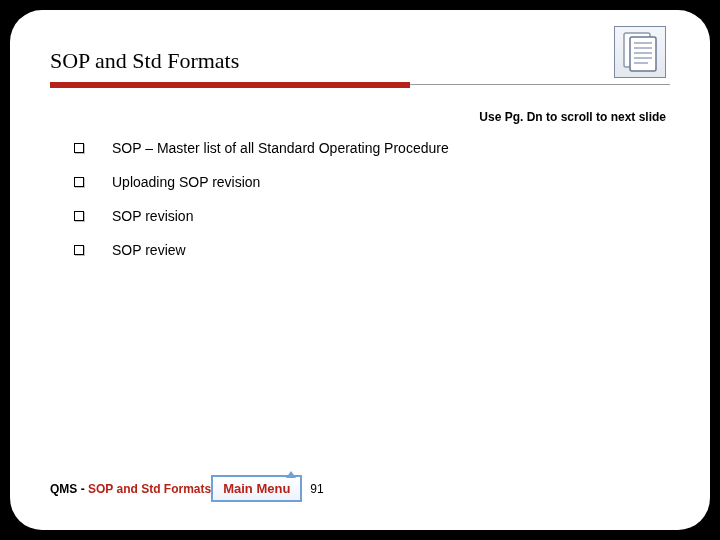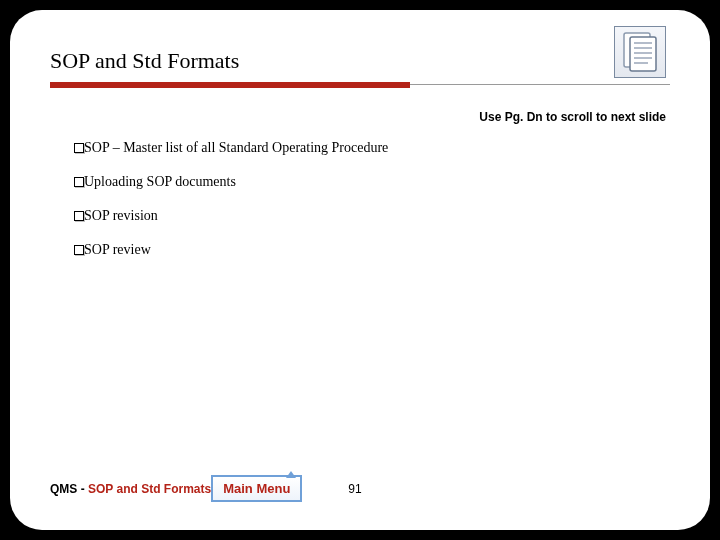--- a/index.html
+++ b/index.html
@@ -51,63 +51,62 @@
     color: #000;
   }
   .bullets {
     position: absolute;
     left: 64px; top: 130px;
     width: 580px;
   }
   .bullet {
     display: flex;
     align-items: flex-start;
-    gap: 0;
+    gap: 28px;
     margin-bottom: 18px;
     font-size: 14px;
     color: #000;
-    font-family: Liberation Serif, serif;
   }
   .checkbox {
     width: 10px; height: 10px;
     border: 1.5px solid #000;
     margin-top: 3px;
     flex-shrink: 0;
     box-shadow: 1px 1px 0 rgba(0,0,0,0.25);
   }
   .footer {
     position: absolute;
     left: 40px; bottom: 28px;
     width: 620px;
     display: flex;
     align-items: center;
     justify-content: flex-start;
     font-size: 12px;
   }
   .footer-left { color: #000; font-weight: bold; }
   .footer-left .red { color: #b42318; }
-  .footer-right { display: flex; align-items: center; gap: 18px; }
+  .footer-right { display: flex; align-items: center; gap: 8px; }
   .main-menu-btn {
     position: relative;
     border: 2px solid #6fa0d8;
     background: linear-gradient(#ffffff,#eef4fb);
     color: #b42318;
     font-weight: bold;
     font-size: 13px;
     padding: 4px 10px 4px 10px;
   }
   .main-menu-btn .arrow {
     position: absolute;
     right: 4px; top: -6px;
     width: 0; height: 0;
     border-left: 5px solid transparent;
     border-right: 5px solid transparent;
     border-bottom: 7px solid #6fa0d8;
   }
-  .page-num { font-size: 12px; color: #000; margin-left: 28px; }
+  .page-num { font-size: 12px; color: #000; }
 </style>
 </head>
 <body>
 
 <div class="slide">
 
   <div class="doc-icon">
     <svg viewBox="0 0 40 42">
       <rect x="4" y="2" width="26" height="34" rx="2" fill="#fdfdfd" stroke="#8a99ad" stroke-width="1.5"></rect>
       <rect x="10" y="6" width="26" height="34" rx="2" fill="#ffffff" stroke="#6a7a90" stroke-width="1.5"></rect>
@@ -127,21 +126,21 @@
 
   <div class="hint">Use Pg. Dn to scroll to next slide</div>
 
   <div class="bullets">
     <div class="bullet">
       <div class="checkbox"></div>
       <span>SOP – Master list of all Standard Operating Procedure</span>
     </div>
     <div class="bullet">
       <div class="checkbox"></div>
-      <span>Uploading SOP documents</span>
+      <span>Uploading SOP revision</span>
     </div>
     <div class="bullet">
       <div class="checkbox"></div>
       <span>SOP revision</span>
     </div>
     <div class="bullet">
       <div class="checkbox"></div>
       <span>SOP review</span>
     </div>
   </div>

